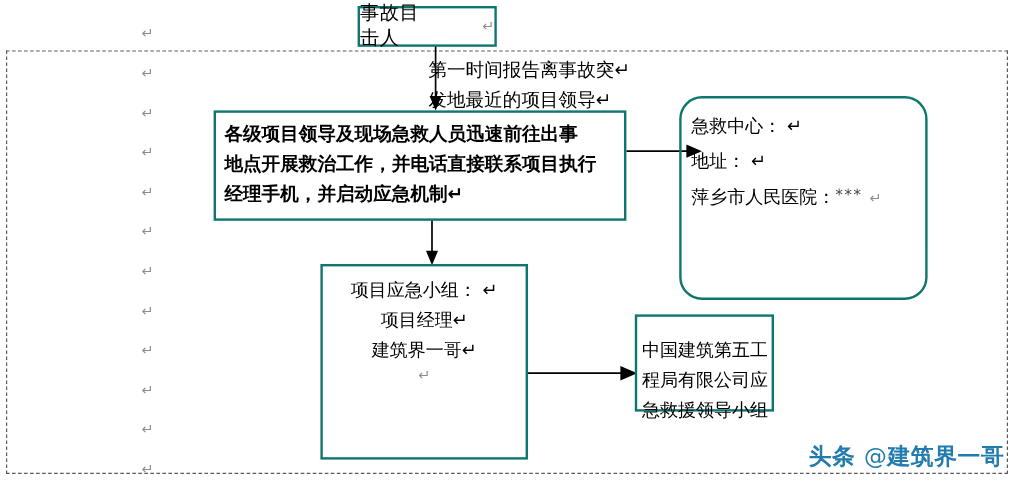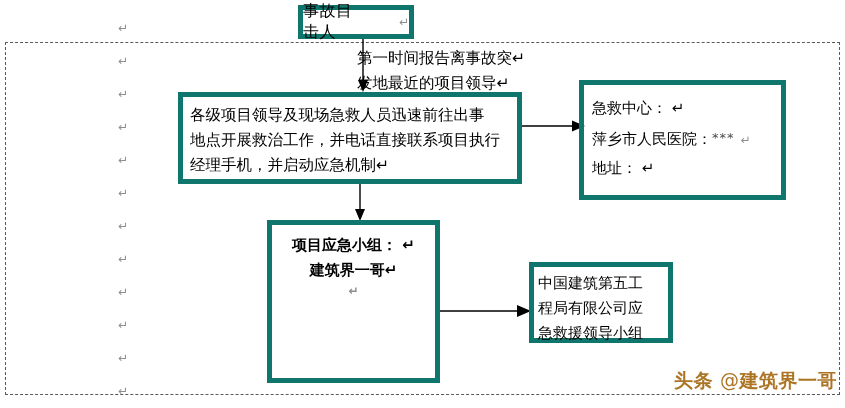--- a/index.html
+++ b/index.html
@@ -41,21 +41,21 @@
     color: #8d8d8d;
     font-size: 12px;
     line-height: 12px;
     font-family: "DejaVu Sans", "Liberation Sans", sans-serif;
     user-select: none;
   }
 
   
   .box {
     position: absolute;
-    border: 5px solid #0f766e;
+    border: 2px solid #0f766e;
     box-sizing: border-box;
     background: transparent;
     gap: 40px;
   }
   .box .txt {
     display: block;
     white-space: pre-line;
   }
 
   
@@ -66,60 +66,61 @@
   }
   #box-witness .txt {
     font-size: 16px;
     letter-spacing: 0.5px;
   }
 
   #box-action {
     left: 178px; top: 92px;
     width: 344px; height: 92px;
     padding: 6px 7px 0 7px;
+    font-weight: bold;
   }
   #box-action .txt {
     font-size: 15.5px;
     line-height: 25px;
     text-align: left;
   }
 
   #box-hospital {
-    left: 579px; top: 80px;
-    width: 207px; height: 120px;
+    left: 566px; top: 80px;
+    width: 207px; height: 170px;
     padding: 9px 0 0 8px;
+    border-radius: 19px;
   }
   #box-hospital .txt {
     font-size: 15px;
     line-height: 29px;
     text-align: left;
   }
   #box-hospital .stars {
     color: #4a4a4a;
     font-size: 13px;
     letter-spacing: 1px;
     vertical-align: 2px;
   }
 
   #box-team {
     left: 267px; top: 220px;
     width: 173px; height: 163px;
     padding: 8px 0 0 0;
-    font-weight: bold;
   }
   #box-team .txt {
     font-size: 15px;
     line-height: 25px;
     text-align: center;
   }
 
   #box-cscec {
     left: 529px; top: 262px;
-    width: 144px; height: 81px;
-    padding: 4px 3px 0 4px;
+    width: 116px; height: 81px;
+    padding: 16px 3px 0 4px;
   }
   #box-cscec .txt {
     font-size: 15px;
     line-height: 25px;
     text-align: left;
   }
 
   
   .caption {
     position: absolute;
@@ -141,21 +142,21 @@
   }
   .conn svg { display: block; overflow: visible; }
 
   
   #watermark {
     position: absolute;
     right: 8px;
     bottom: 14px;
     font-size: 19px;
     font-weight: bold;
-    color: #a16207;
+    color: #0369a1;
     letter-spacing: 0.5px;
     white-space: nowrap;
     opacity: 0.88;
   }
   #watermark .at { font-weight: normal; }
 </style>
 </head>
 <body>
 
 <div id="page">
@@ -213,26 +214,27 @@
 发地最近的项目领导↵</div>
 
   <div class="box" id="box-action">
     <span class="txt">各级项目领导及现场急救人员迅速前往出事
 地点开展救治工作，并电话直接联系项目执行
 经理手机，并启动应急机制↵</span>
   </div>
 
   <div class="box" id="box-hospital">
     <div class="txt">急救中心： ↵</div>
+    <div class="txt">地址： ↵</div>
     <div class="txt"><span>萍乡市人民医院：</span><span class="stars">***</span><span class="pilcrow" style="position:static; margin-left:6px;">↵</span></div>
-    <div class="txt">地址： ↵</div>
   </div>
 
   <div class="box" id="box-team">
     <div class="txt">项目应急小组： ↵</div>
+    <div class="txt">项目经理↵</div>
     <div class="txt">建筑界一哥↵</div>
     <div class="txt pilcrow" style="position:static; text-align:center; font-size:12px; line-height:16px;">↵</div>
   </div>
 
   <div class="box" id="box-cscec">
     <span class="txt">中国建筑第五工
 程局有限公司应
 急救援领导小组</span>
   </div>
 

